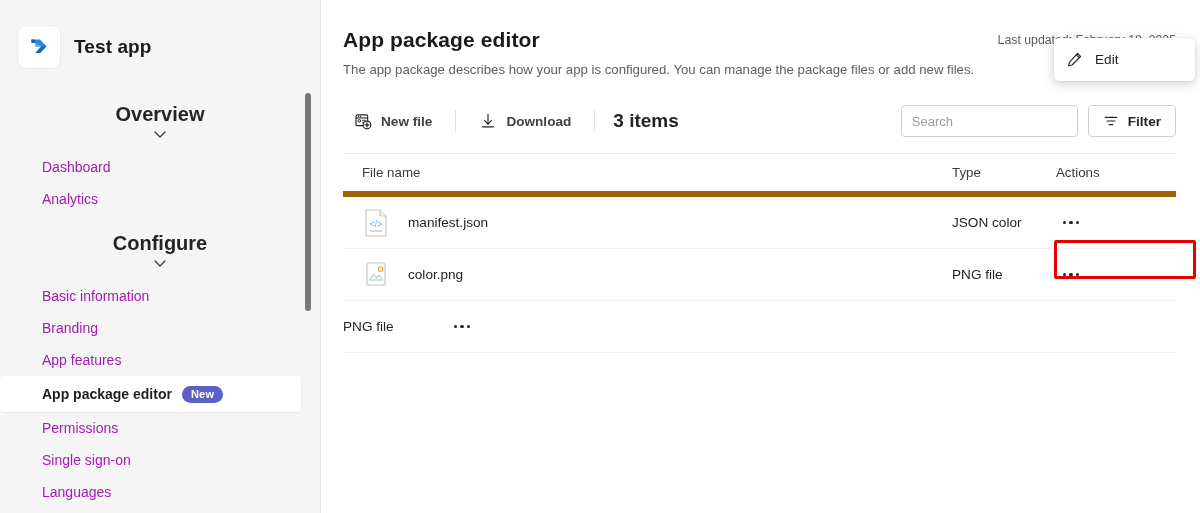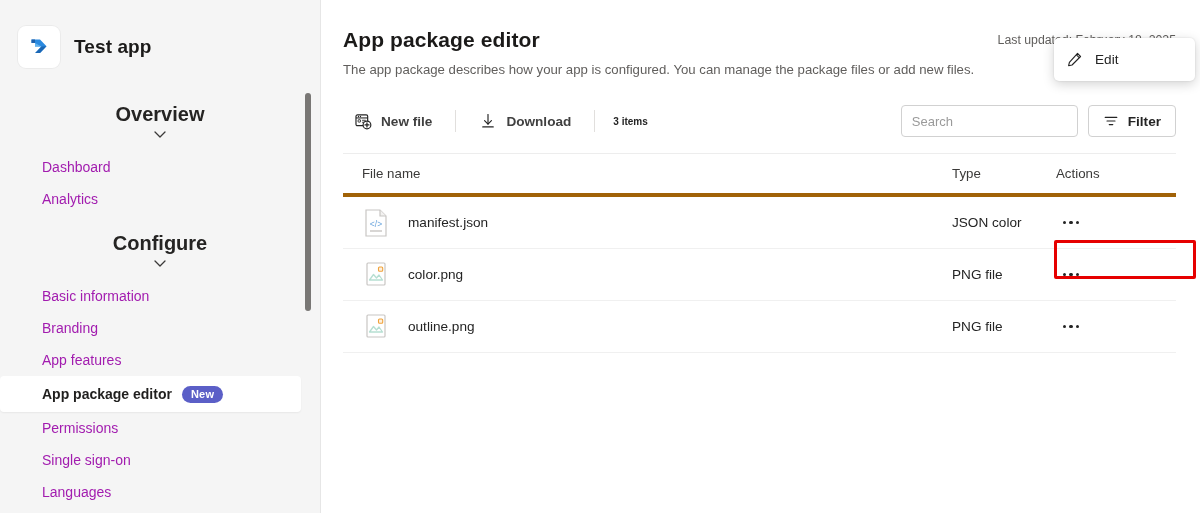--- a/index.html
+++ b/index.html
@@ -88,21 +88,21 @@
     display: flex; align-items: center;
   }
   .cmd-btn {
     display: flex; align-items: center; gap: 9px;
     height: 32px; padding: 0 11px;
     font-size: 13.6px; color: #404040; font-weight: bold;
     border-radius: 4px; cursor: pointer; background: transparent; border: none;
     font-family: "Liberation Sans", sans-serif;
   }
   .cmd-sep { width: 1px; height: 22px; background: #e1dfdd; margin: 0 12px; }
-  .cmd-count { font-size: 10px; color: #242424; font-weight: bold; padding: 0 6px; }
+  .cmd-count { font-size: 19px; color: #242424; font-weight: bold; padding: 0 6px; }
   .cmd-spacer { flex: 1; }
   .search-box {
     width: 177px; height: 32px;
     border: 1px solid #d1d1d1; border-radius: 4px;
     background: #fff; padding: 8px 10px;
     font-size: 13px; color: #242424;
     font-family: "Liberation Sans", sans-serif;
   }
   .search-box::placeholder { color: #9a9a9a; }
   .filter-btn {
@@ -112,21 +112,21 @@
     border: 1px solid #d1d1d1; border-radius: 4px; background: #fff;
     font-size: 13.6px; font-weight: bold; color: #242424; cursor: pointer;
     font-family: "Liberation Sans", sans-serif;
   }
 
   
   .table { margin-top: 10px; }
   .thead {
     display: flex; align-items: center;
     height: 44px;
-    border-bottom: 4px solid #a16207;
+    border-bottom: 6px solid #a16207;
     border-top: 1px solid #ededed;
     font-size: 13.3px; color: #3b3a39;
   }
   .row {
     display: flex; align-items: center;
     height: 52px;
     border-bottom: 1px solid #f0f0f0;
     font-size: 13.6px; color: #242424;
   }
   .c-name { flex: 1; display: flex; align-items: center; gap: 18px; padding-left: 19px; }
@@ -354,30 +354,20 @@
           <div class="c-actions">
             <div class="ellipsis-btn">
               <span class="dot"></span>
                 <span class="dot"></span>
                 <span class="dot"></span>
             </div>
           </div>
         </div>
 
         <div class="row">
-          <div class="c-name">
-            <span class="file-icon">
-              <svg width="28" height="30" viewBox="0 0 28 30">
-                <rect x="5" y="3" width="18" height="22" rx="1" fill="#fff" stroke="#c8c6c4" stroke-width="1.2"></rect>
-                <rect x="16.5" y="7" width="4.2" height="4.2" rx="1" fill="#fdf0de" stroke="#f0a33c" stroke-width="1.1"></rect>
-                <path d="M7.5 20 L11.5 14.5 L14.5 18 L17 15 L20.5 20 Z" fill="none" stroke="#b6dfd2" stroke-width="1.3" stroke-linejoin="round"></path>
-              </svg>
-            </span>
-            <span>outline.png</span>
-          </div>
           <div class="c-type">PNG file</div>
           <div class="c-actions">
             <div class="ellipsis-btn">
               <span class="dot"></span>
                 <span class="dot"></span>
                 <span class="dot"></span>
             </div>
           </div>
         </div>
       </div>

